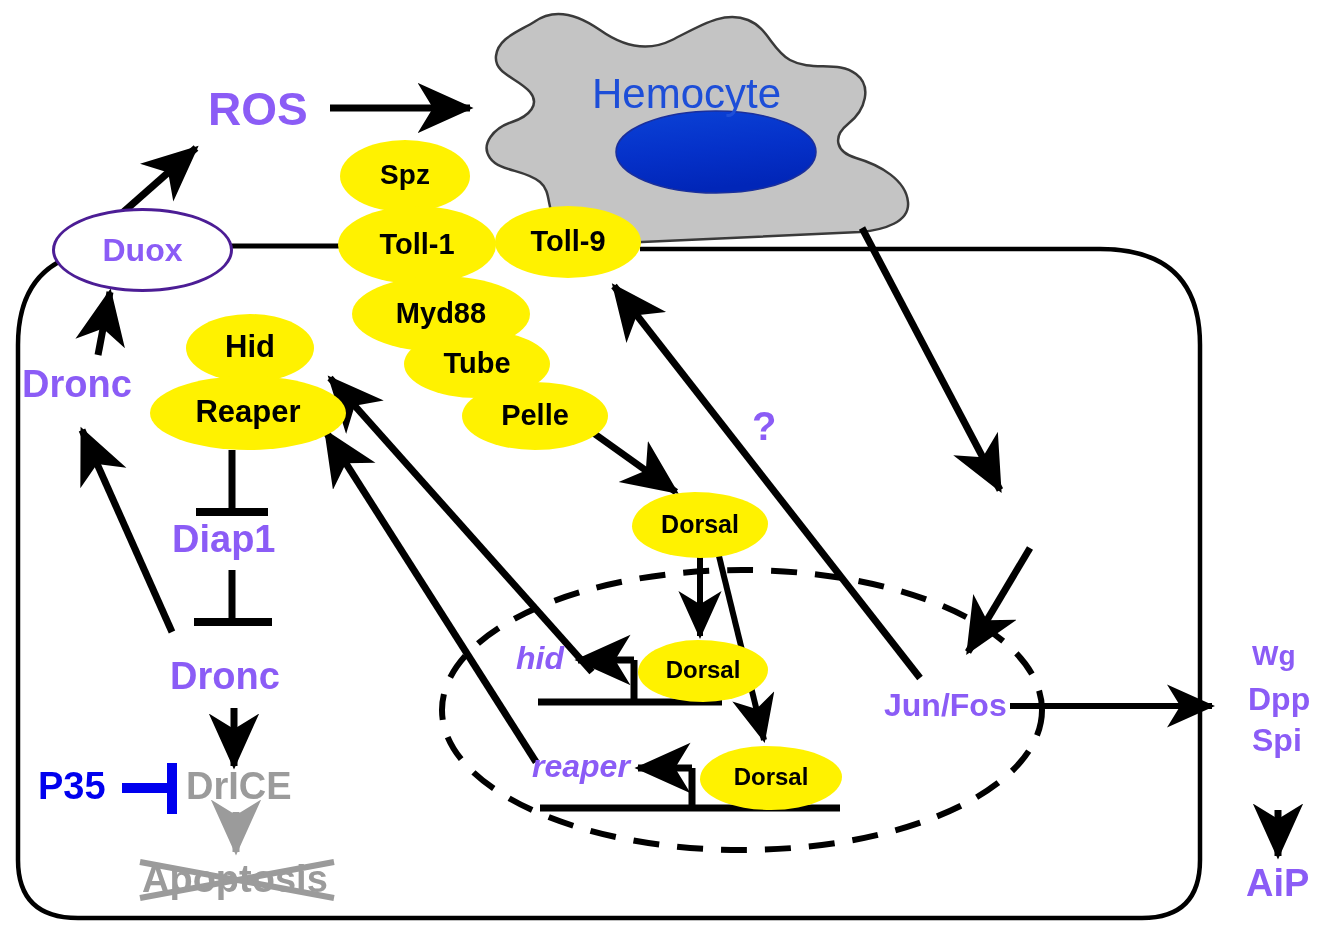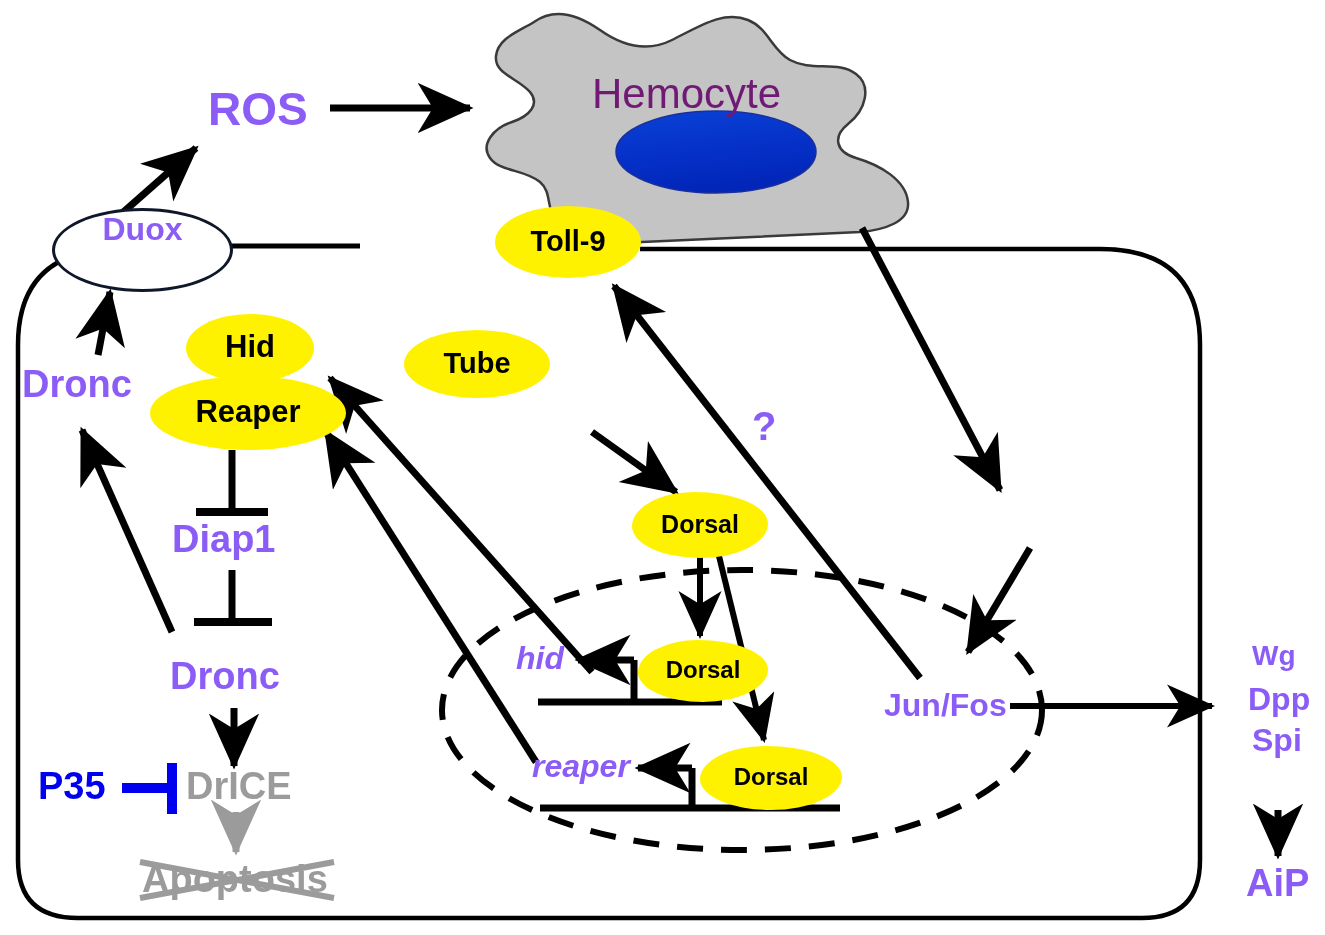--- a/index.html
+++ b/index.html
@@ -104,35 +104,47 @@
 
     <line x1="862" y1="228" x2="1000" y2="490" stroke="#000" stroke-width="7" marker-end="url(#ah)"></line>
 
     <line x1="1030" y1="548" x2="968" y2="652" stroke="#000" stroke-width="7" marker-end="url(#ah)"></line>
 
     <line x1="1010" y1="706" x2="1212" y2="706" stroke="#000" stroke-width="6" marker-end="url(#ah)"></line>
 
     <line x1="1278" y1="810" x2="1278" y2="856" stroke="#000" stroke-width="7" marker-end="url(#ah)"></line>
   </svg>
 
-  <div class="lbl" style="left:592px;top:70px;font-size:42px;color:#701a75;">Hemocyte</div>
+  <div class="lbl" style="left:592px;top:70px;font-size:42px;color:#1d4ed8;">Hemocyte</div>
 
   <div class="plain" style="left:208px;top:82px;font-size:46px;">ROS</div>
 
-  <div style="position:absolute;left:52px;top:208px;width:175px;height:78px;border:3px solid #0f172a;
-              border-radius:50%;background:#fff;display:flex;align-items:flex-start;justify-content:center;">
+  <div style="position:absolute;left:52px;top:208px;width:175px;height:78px;border:3px solid #4c1d95;
+              border-radius:50%;background:#fff;display:flex;align-items:center;justify-content:center;">
     <span class="plain" style="position:relative;left:0;top:0;font-size:32px;">Duox</span>
   </div>
 
+  <div class="oval" style="left:340px;top:140px;width:130px;height:72px;font-size:28px;">
+    <span>Spz</span>
+  </div>
+  <div class="oval" style="left:338px;top:206px;width:158px;height:78px;font-size:29px;">
+    <span>Toll-1</span>
+  </div>
   <div class="oval" style="left:495px;top:206px;width:146px;height:72px;font-size:29px;">
     <span>Toll-9</span>
   </div>
 
+  <div class="oval" style="left:352px;top:276px;width:178px;height:76px;font-size:29px;">
+    <span>Myd88</span>
+  </div>
   <div class="oval" style="left:404px;top:330px;width:146px;height:68px;font-size:29px;">
     <span>Tube</span>
+  </div>
+  <div class="oval" style="left:462px;top:382px;width:146px;height:68px;font-size:29px;">
+    <span>Pelle</span>
   </div>
 
   <div class="oval" style="left:186px;top:314px;width:128px;height:68px;font-size:31px;">
     <span>Hid</span>
   </div>
   <div class="oval" style="left:150px;top:376px;width:196px;height:74px;font-size:31px;">
     <span>Reaper</span>
   </div>
 
   <div class="plain" style="left:22px;top:363px;font-size:38px;">Dronc</div>

